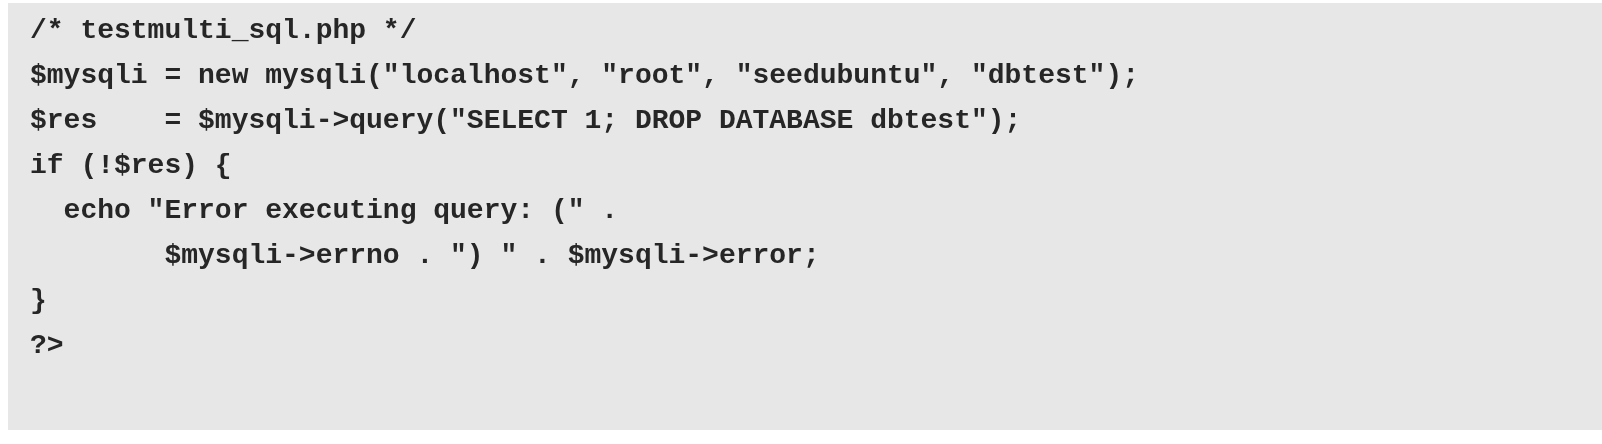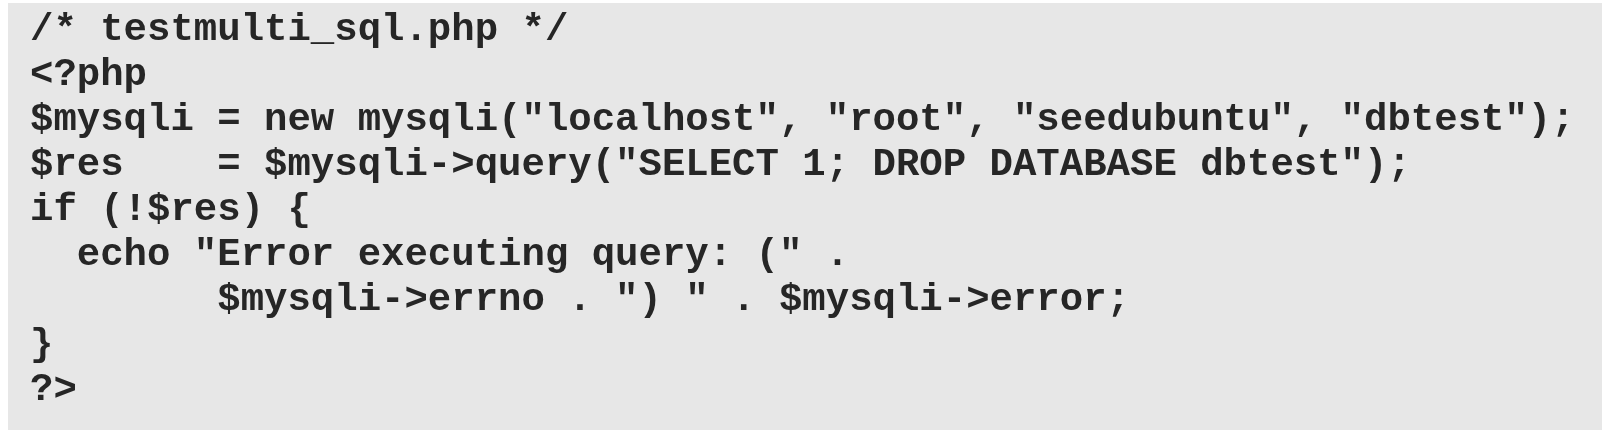--- a/index.html
+++ b/index.html
@@ -21,36 +21,35 @@
     left: 8px;
     top: 3px;
     right: 0px;
     bottom: 14px;
     background: #e7e7e7;
     box-sizing: border-box;
     padding: 5px 0 0 22px;
   }
   .code-line {
     font-family: "Liberation Mono", "DejaVu Sans Mono", monospace;
-    font-size: 39px;
+    font-size: 28px;
     font-weight: bold;
     line-height: 45px;
     height: 45px;
     color: #262626;
     white-space: pre;
     letter-spacing: 0px;
   }
 </style>
 </head>
 <body>
 
 <div class="canvas">
   <div class="code-panel">
     <div class="code-line">/* testmulti_sql.php */</div>
-    <div class="code-line">&lt;?php</div>
     <div class="code-line">$mysqli = new mysqli("localhost", "root", "seedubuntu", "dbtest");</div>
     <div class="code-line">$res    = $mysqli-&gt;query("SELECT 1; DROP DATABASE dbtest");</div>
     <div class="code-line">if (!$res) {</div>
     <div class="code-line">  echo "Error executing query: (" .</div>
     <div class="code-line">        $mysqli-&gt;errno . ") " . $mysqli-&gt;error;</div>
     <div class="code-line">}</div>
     <div class="code-line">?&gt;</div>
   </div>
 </div>
 

